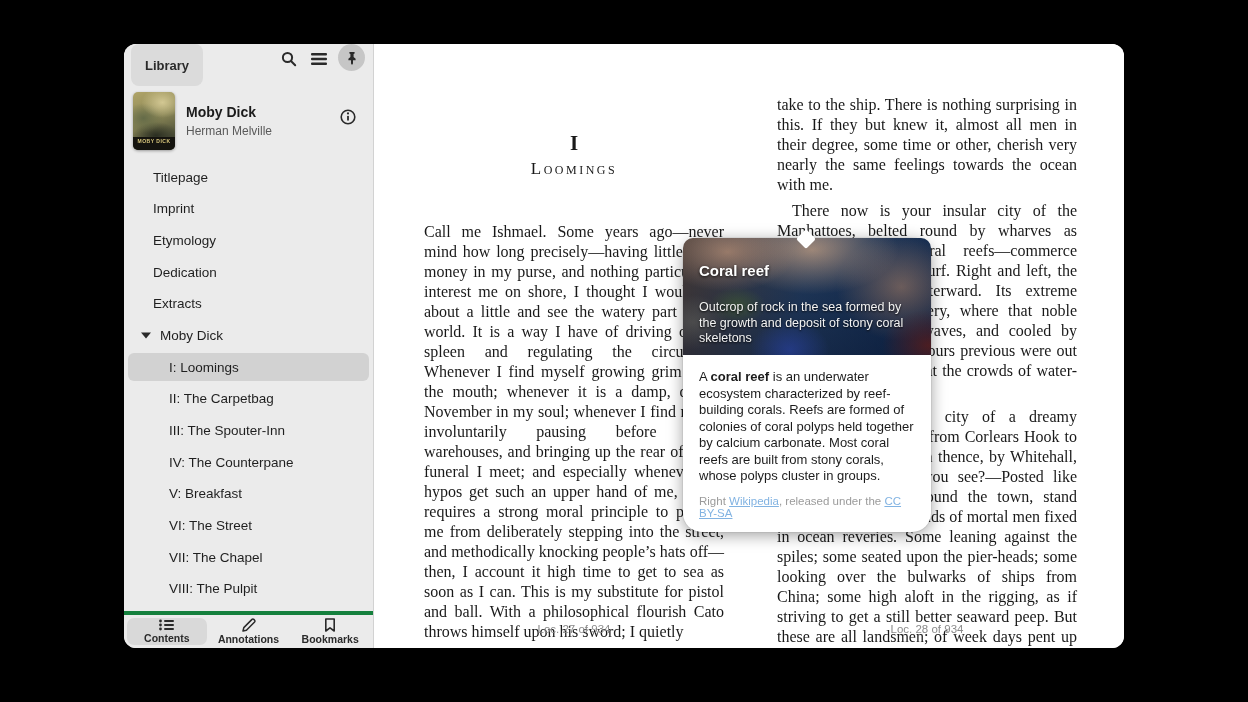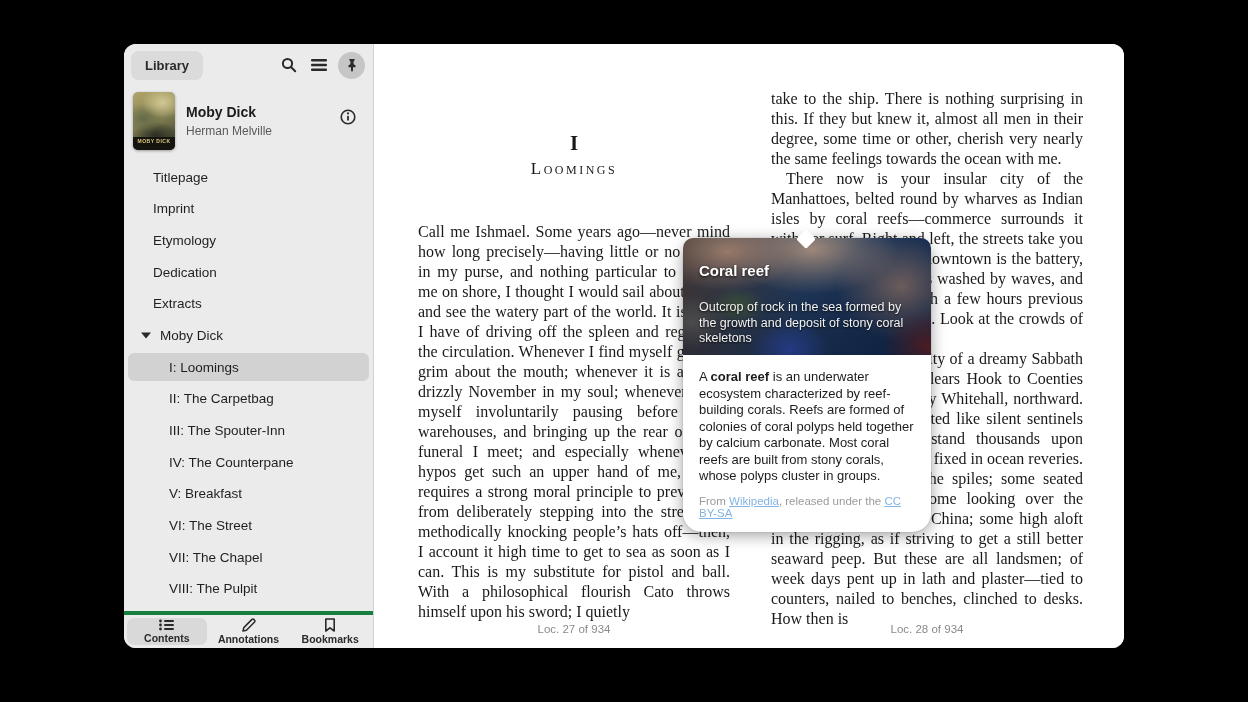--- a/index.html
+++ b/index.html
@@ -11,21 +11,21 @@
   .window {
     position:absolute; left:124px; top:44px; width:1000px; height:604px;
     background:#fff; border-radius:12px; overflow:hidden; display:flex;
     box-shadow:0 10px 34px rgba(0,0,0,.55);
   }
   
   .sidebar {
     width:250px; background:#ebebeb; border-right:1px solid #d2d2d2;
     display:flex; flex-direction:column; flex:none;
   }
-  .headerbar { height:42px; display:flex; align-items:center; padding:0 8px 0 7px; flex:none; }
+  .headerbar { height:42px; display:flex; padding:0 8px 0 7px; flex:none; }
   .library-btn {
     background:#dbdbdb; border:none; border-radius:8px; padding:7px 14px;
     font-family:inherit; font-weight:bold; font-size:13px; color:#2b2b2b; cursor:pointer;
   }
   .hb-spacer { flex:1; }
   .icon-btn {
     width:30px; height:30px; border:none; background:transparent; display:flex;
     align-items:center; justify-content:center; padding:0; cursor:pointer;
   }
   .pin-btn { width:27px; height:27px; border-radius:50%; background:#c6c6c6; margin-left:4px; }
@@ -65,21 +65,21 @@
   }
   .tab.selected { background:#d9d9d9; }
   .tab-label { font-family:inherit; font-size:10.5px; font-weight:bold; color:#2a2a2a; }
   
   .main { flex:1; position:relative; background:#fff; font-family:"Liberation Serif", serif; }
   .col { position:absolute; width:312px; text-align:justify; font-size:16px; line-height:20px; color:#191919; hyphens:auto; }
   .col-1 { left:44px; top:0; }
   .col-2 { left:397px; top:45px; }
   .chapter-num { margin-top:86px; text-align:center; font-size:21px; font-weight:bold; line-height:26px; }
   .chapter-title { margin-top:4px; text-align:center; font-variant:small-caps; letter-spacing:2.5px; font-size:17px; line-height:18px; }
-  .col p { margin:0; }
+  .col p { margin:6px; }
   .col-1 p { margin-top:44px; }
   .col-2 p + p { text-indent:15px; }
   .loc {
     position:absolute; bottom:13px; width:312px; text-align:center;
     font-family:"Liberation Sans", sans-serif; font-size:11.5px; color:#8a8a8a;
   }
   .loc-1 { left:44px; } .loc-2 { left:397px; }
   
   .popup {
     position:absolute; left:309px; top:194px; width:248px; z-index:5;
@@ -278,18 +278,18 @@
     <div class="popup">
       <div class="popup-arrow"></div>
       <div class="popup-image">
         <div class="popup-img-title">Coral reef</div>
         <div class="popup-img-sub">Outcrop of rock in the sea formed by the growth and deposit of stony coral skeletons</div>
       </div>
       <div class="popup-body">
         <span>A </span><b>coral reef</b><span> is an underwater ecosystem characterized by reef-building corals. Reefs are formed of colonies of coral polyps held together by calcium carbonate. Most coral reefs are built from stony corals, whose polyps cluster in groups.</span>
       </div>
       <div class="popup-footer">
-        <span>From </span><a>Wikipedia</a><span>, released under the </span><a>CC BY-SA</a>
+        <span>Right </span><a>Wikipedia</a><span>, released under the </span><a>CC BY-SA</a>
       </div>
     </div>
 
   </main>
 </div>
 
 </body></html>

